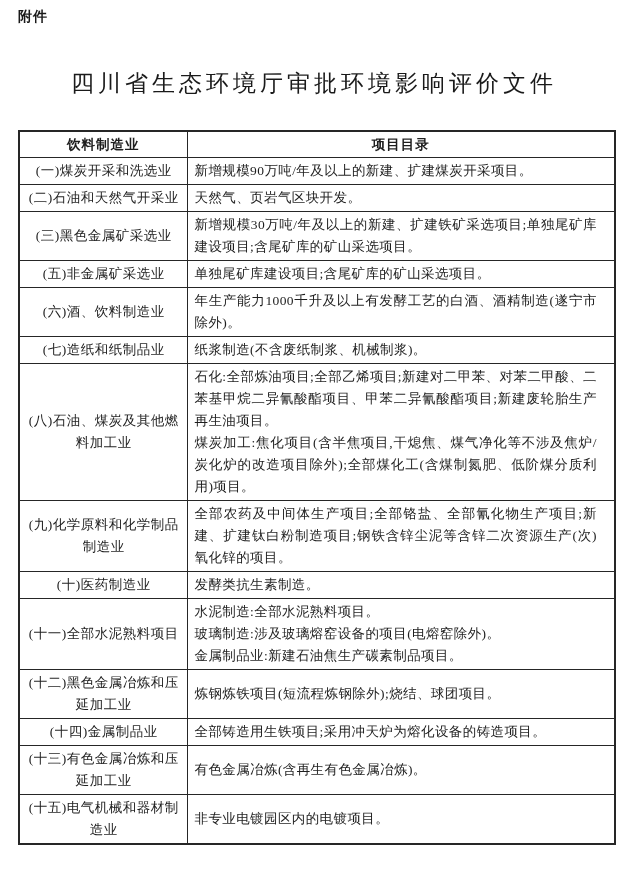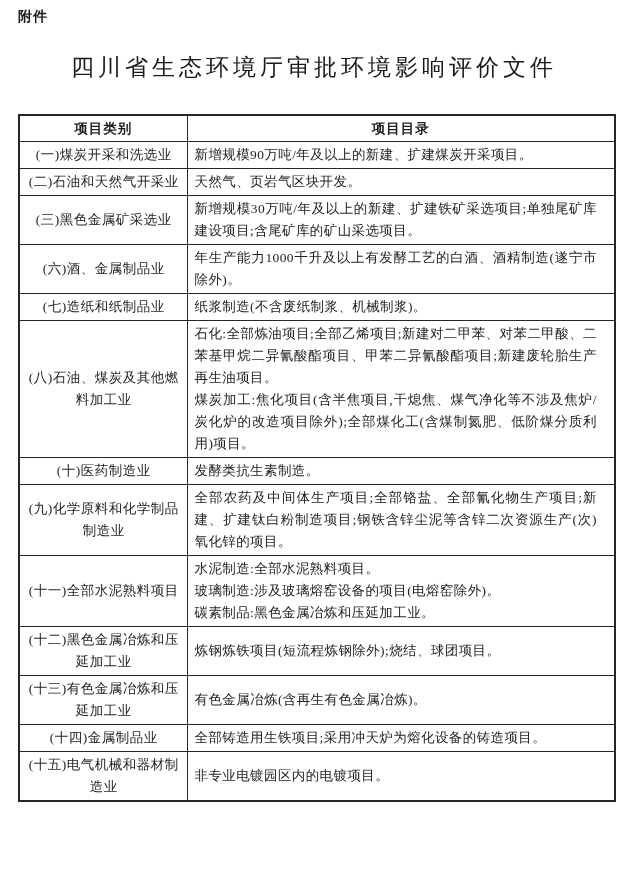--- a/index.html
+++ b/index.html
@@ -18,21 +18,21 @@
     height: 883px;
     padding: 8px 18px 0 18px;
   }
   .attachment-label {
     font-size: 14px;
     font-weight: bold;
     letter-spacing: 1px;
     color: #1a1a1a;
   }
   .doc-title {
-    margin-top: 24px;
+    margin-top: 40px;
     text-align: center;
     font-size: 23px;
     line-height: 35px;
     letter-spacing: 4px;
     font-weight: 400;
     color: #1a1a1a;
   }
   .catalog-table {
     margin-top: 29px;
     width: 596px;
@@ -82,21 +82,21 @@
     <div>四川省生态环境厅审批环境影响评价文件</div>
   </div>
 
   <table class="catalog-table">
     <colgroup>
       <col class="col-category">
       <col class="col-catalog">
     </colgroup>
     <thead>
       <tr>
-        <th>项目类别</th>
+        <th>饮料制造业</th>
         <th>项目目录</th>
       </tr>
     </thead>
     <tbody>
         <tr>
           <td class="cat-cell">(一)煤炭开采和洗选业</td>
           <td class="list-cell">
             <div class="para">新增规模90万吨/年及以上的新建、扩建煤炭开采项目。</div>
           </td>
         </tr>
@@ -106,74 +106,80 @@
             <div class="para">天然气、页岩气区块开发。</div>
           </td>
         </tr>
         <tr>
           <td class="cat-cell">(三)黑色金属矿采选业</td>
           <td class="list-cell">
             <div class="para">新增规模30万吨/年及以上的新建、扩建铁矿采选项目;单独尾矿库建设项目;含尾矿库的矿山采选项目。</div>
           </td>
         </tr>
         <tr>
-          <td class="cat-cell">(六)酒、金属制品业</td>
+          <td class="cat-cell">(五)非金属矿采选业</td>
+          <td class="list-cell">
+            <div class="para">单独尾矿库建设项目;含尾矿库的矿山采选项目。</div>
+          </td>
+        </tr>
+        <tr>
+          <td class="cat-cell">(六)酒、饮料制造业</td>
           <td class="list-cell">
             <div class="para">年生产能力1000千升及以上有发酵工艺的白酒、酒精制造(遂宁市除外)。</div>
           </td>
         </tr>
         <tr>
           <td class="cat-cell">(七)造纸和纸制品业</td>
           <td class="list-cell">
             <div class="para">纸浆制造(不含废纸制浆、机械制浆)。</div>
           </td>
         </tr>
         <tr>
           <td class="cat-cell">(八)石油、煤炭及其他燃料加工业</td>
           <td class="list-cell">
             <div class="para">石化:全部炼油项目;全部乙烯项目;新建对二甲苯、对苯二甲酸、二苯基甲烷二异氰酸酯项目、甲苯二异氰酸酯项目;新建废轮胎生产再生油项目。</div>
             <div class="para">煤炭加工:焦化项目(含半焦项目,干熄焦、煤气净化等不涉及焦炉/炭化炉的改造项目除外);全部煤化工(含煤制氮肥、低阶煤分质利用)项目。</div>
           </td>
         </tr>
         <tr>
+          <td class="cat-cell">(九)化学原料和化学制品制造业</td>
+          <td class="list-cell">
+            <div class="para">全部农药及中间体生产项目;全部铬盐、全部氰化物生产项目;新建、扩建钛白粉制造项目;钢铁含锌尘泥等含锌二次资源生产(次)氧化锌的项目。</div>
+          </td>
+        </tr>
+        <tr>
           <td class="cat-cell">(十)医药制造业</td>
           <td class="list-cell">
             <div class="para">发酵类抗生素制造。</div>
-          </td>
-        </tr>
-        <tr>
-          <td class="cat-cell">(九)化学原料和化学制品制造业</td>
-          <td class="list-cell">
-            <div class="para">全部农药及中间体生产项目;全部铬盐、全部氰化物生产项目;新建、扩建钛白粉制造项目;钢铁含锌尘泥等含锌二次资源生产(次)氧化锌的项目。</div>
           </td>
         </tr>
         <tr>
           <td class="cat-cell">(十一)全部水泥熟料项目</td>
           <td class="list-cell">
             <div class="para">水泥制造:全部水泥熟料项目。</div>
             <div class="para">玻璃制造:涉及玻璃熔窑设备的项目(电熔窑除外)。</div>
-            <div class="para">碳素制品:黑色金属冶炼和压延加工业。</div>
+            <div class="para">金属制品业:新建石油焦生产碳素制品项目。</div>
           </td>
         </tr>
         <tr>
           <td class="cat-cell">(十二)黑色金属冶炼和压延加工业</td>
           <td class="list-cell">
             <div class="para">炼钢炼铁项目(短流程炼钢除外);烧结、球团项目。</div>
           </td>
         </tr>
         <tr>
+          <td class="cat-cell">(十四)金属制品业</td>
+          <td class="list-cell">
+            <div class="para">全部铸造用生铁项目;采用冲天炉为熔化设备的铸造项目。</div>
+          </td>
+        </tr>
+        <tr>
           <td class="cat-cell">(十三)有色金属冶炼和压延加工业</td>
           <td class="list-cell">
             <div class="para">有色金属冶炼(含再生有色金属冶炼)。</div>
-          </td>
-        </tr>
-        <tr>
-          <td class="cat-cell">(十四)金属制品业</td>
-          <td class="list-cell">
-            <div class="para">全部铸造用生铁项目;采用冲天炉为熔化设备的铸造项目。</div>
           </td>
         </tr>
         <tr>
           <td class="cat-cell">(十五)电气机械和器材制造业</td>
           <td class="list-cell">
             <div class="para">非专业电镀园区内的电镀项目。</div>
           </td>
         </tr>
       </tbody>
   </table>

